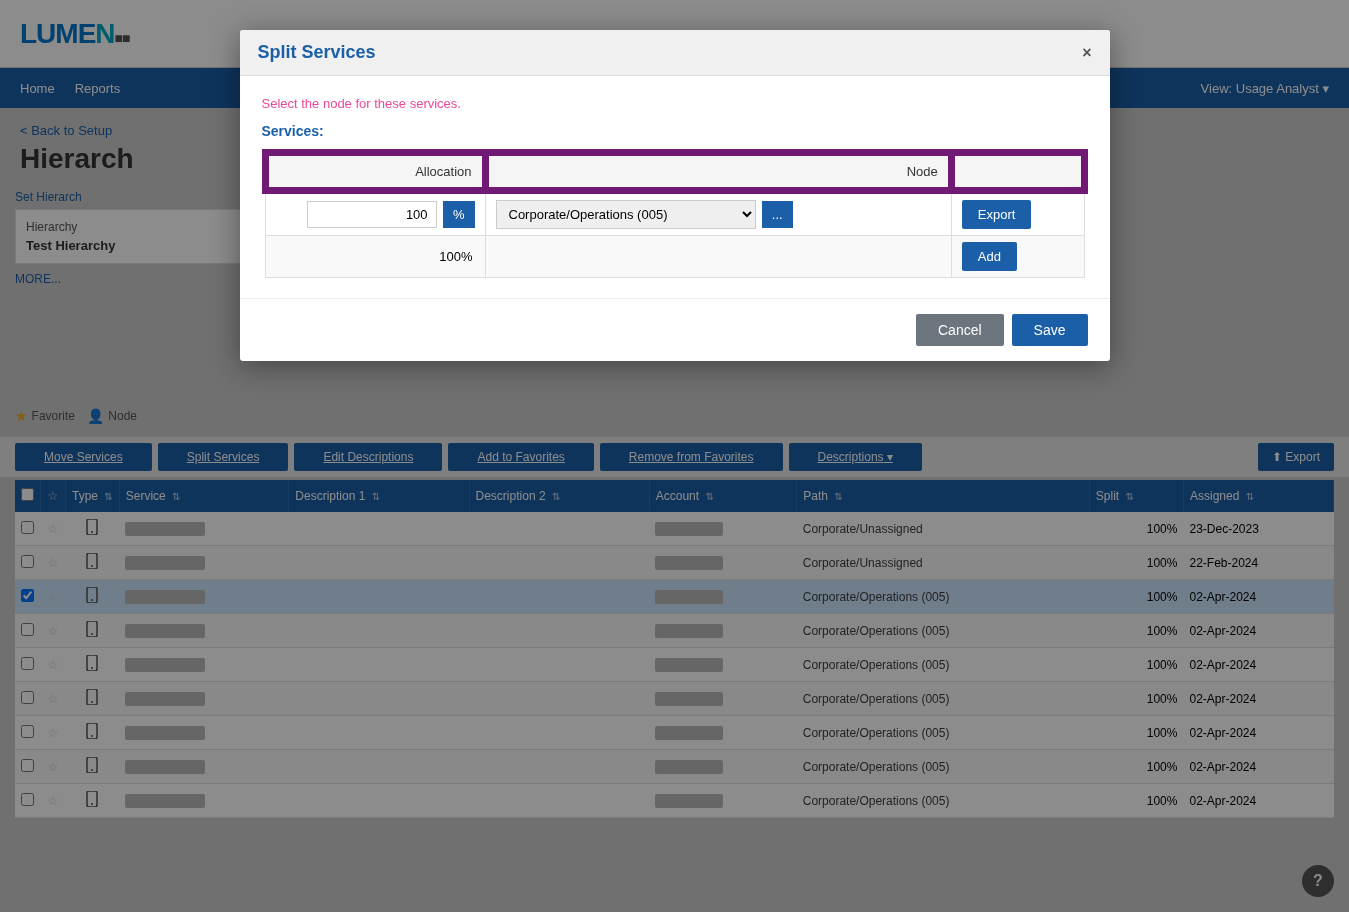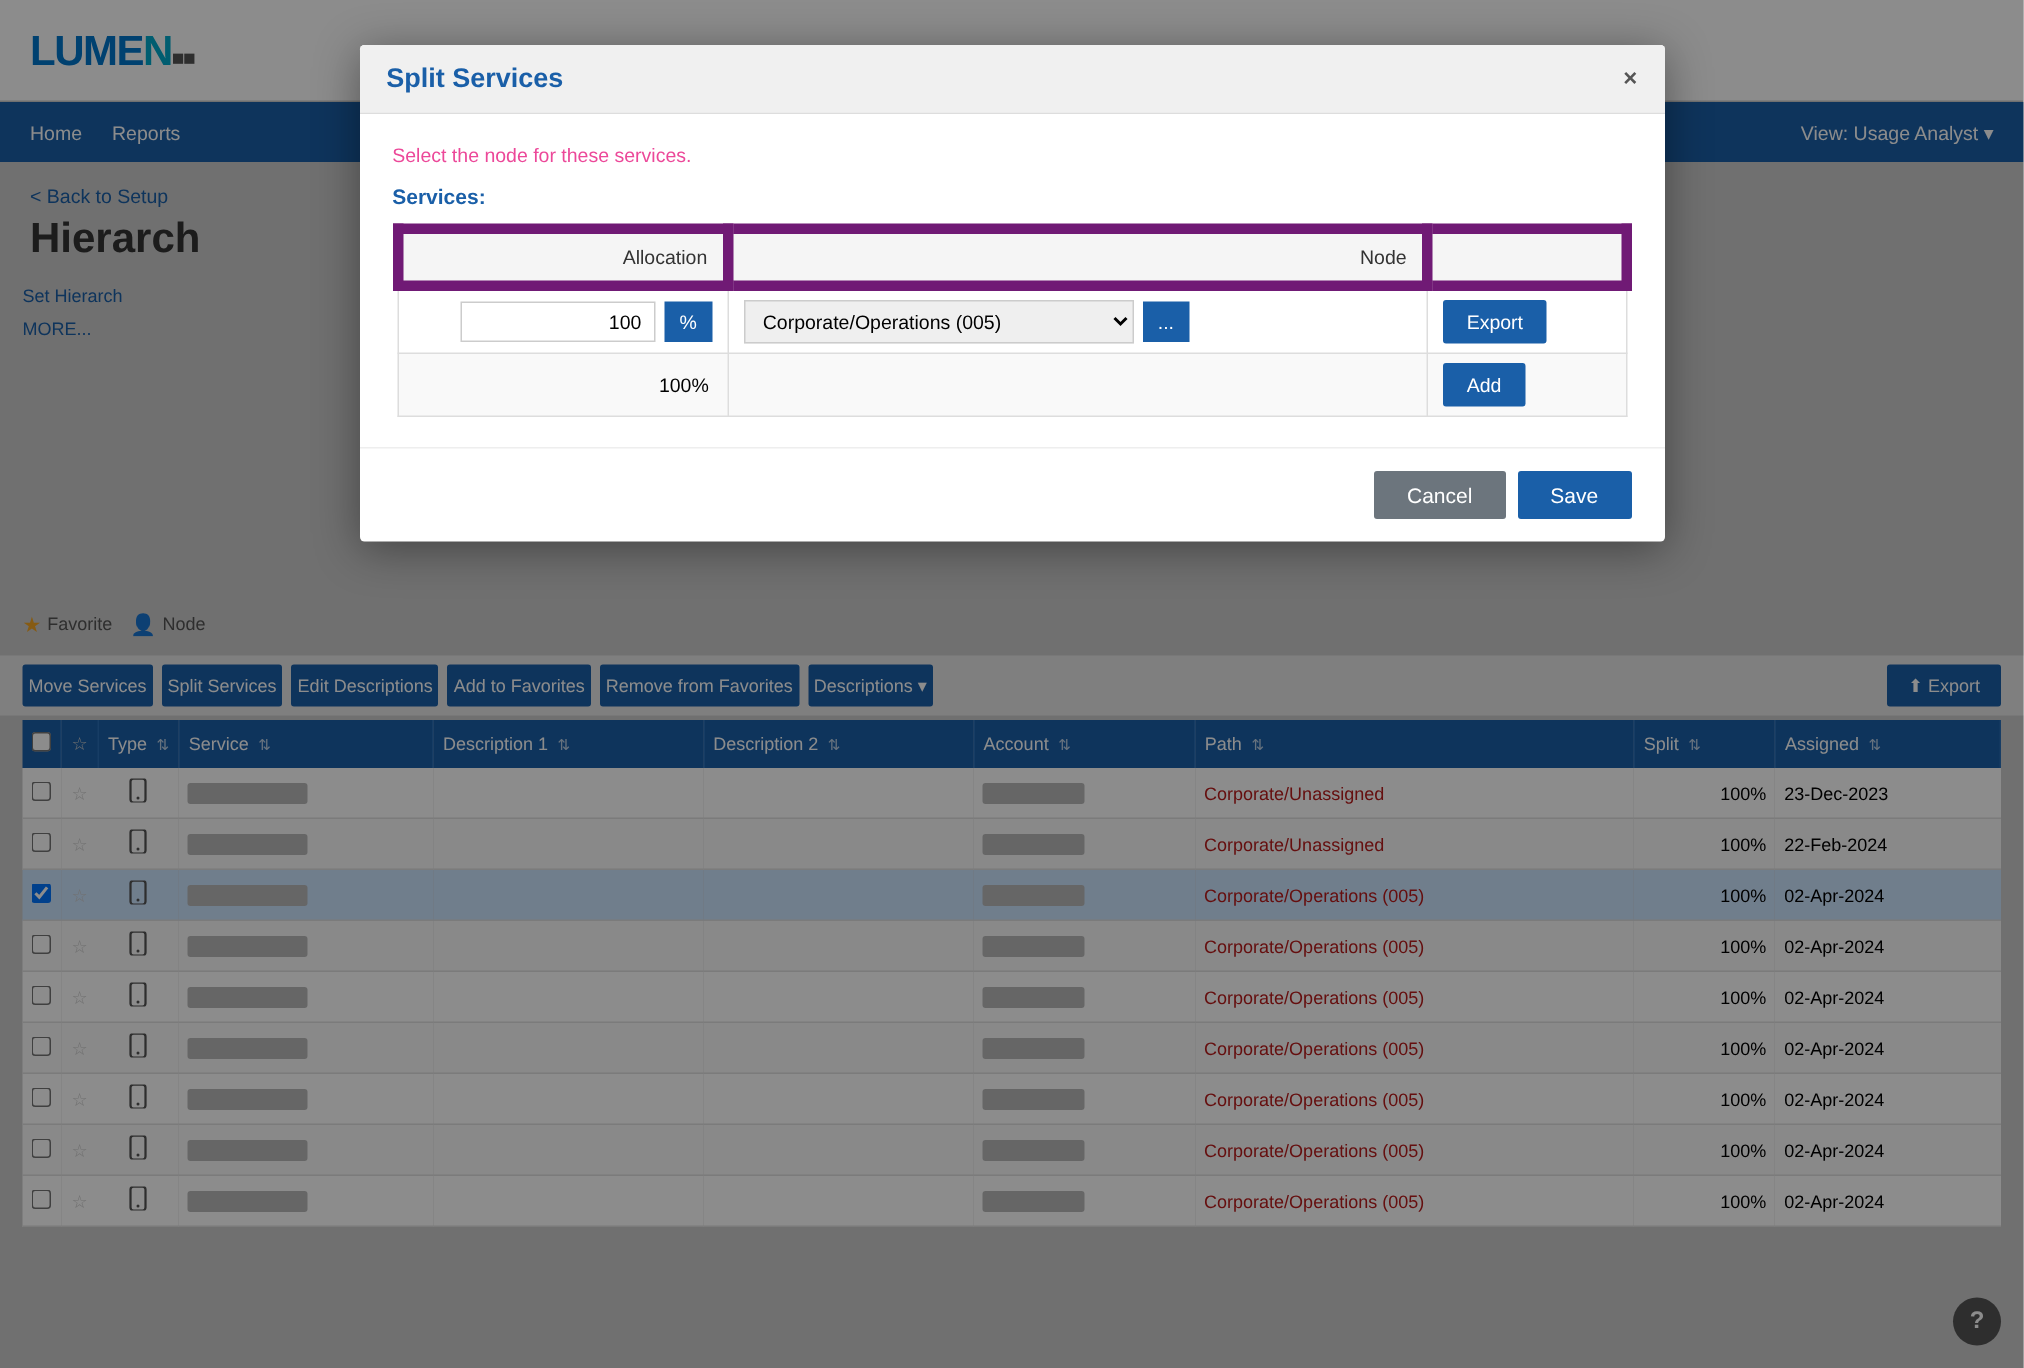--- a/index.html
+++ b/index.html
@@ -15,37 +15,37 @@
     .nav-bar { position: absolute; top: 68px; left: 0; width: 100%; height: 40px; background: #1a5fa8; display: flex; align-items: center; padding: 0 20px; gap: 20px; }
     .nav-bar a { color: white; text-decoration: none; font-size: 13px; }
 
     
     .content-area { position: absolute; top: 108px; left: 0; width: 100%; padding: 15px 20px; }
     .back-link { color: #1a5fa8; text-decoration: none; font-size: 13px; }
     .page-title { font-size: 28px; font-weight: bold; color: #333; margin-top: 5px; }
 
     
     .toolbar { position: absolute; top: 437px; left: 0; width: 100%; background: #e8e8e8; padding: 6px 15px; display: flex; align-items: center; gap: 6px; }
-    .toolbar-btn { background: #1a5fa8; color: white; border: none; padding: 7px 4px; font-size: 12px; cursor: pointer; border-radius: 2px; }
+    .toolbar-btn { background: #1a5fa8; color: white; border: none; padding: 7px 29px; font-size: 12px; cursor: pointer; border-radius: 2px; text-decoration: underline; }
     .export-btn { background: #1a5fa8; color: white; border: none; padding: 7px 14px; font-size: 12px; cursor: pointer; border-radius: 2px; margin-left: auto; }
 
     
     .table-area { position: absolute; top: 480px; left: 0; width: 100%; padding: 0 15px; }
     .show-entries { display: flex; justify-content: flex-end; align-items: center; gap: 5px; margin-bottom: 5px; font-size: 12px; color: #555; }
     .show-entries select { border: 1px solid #ccc; padding: 2px 5px; font-size: 12px; }
     table { width: 100%; border-collapse: collapse; font-size: 12px; }
     th { background: #1a5fa8; color: white; padding: 8px 6px; text-align: left; font-weight: normal; white-space: nowrap; border-right: 1px solid #2a6fb8; }
     td { padding: 7px 6px; border-bottom: 1px solid #e0e0e0; background: white; }
     tr:nth-child(even) td { background: #f9f9f9; }
     tr.selected td { background: #cce5ff; }
     .sort-icon { font-size: 10px; opacity: 0.7; margin-left: 3px; }
     .checkbox-cell { width: 25px; text-align: center; }
     .star-cell { width: 25px; text-align: center; color: #ccc; }
     .icon-cell { width: 25px; text-align: center; color: #555; }
-    .path-col { color: #b91c1c; }
+    .path-col { color: #404040; }
     .split-col { text-align: right; }
 
     
     .overlay { position: absolute; top: 0; left: 0; width: 100%; height: 100%; background: rgba(0,0,0,0.45); z-index: 100; }
 
     
     .modal { position: absolute; top: 30px; left: 50%; transform: translateX(-50%); width: 870px; background: white; border-radius: 3px; box-shadow: 0 5px 30px rgba(0,0,0,0.4); z-index: 200; }
     .modal-header { background: #f0f0f0; padding: 12px 18px; border-bottom: 1px solid #ddd; display: flex; justify-content: space-between; align-items: center; border-radius: 3px 3px 0 0; }
     .modal-title { color: #1a5fa8; font-size: 18px; font-weight: bold; }
     .modal-close { background: none; border: none; font-size: 16px; cursor: pointer; color: #555; font-weight: bold; }
@@ -101,20 +101,24 @@
   <span style="margin-left:auto;color:white;font-size:13px;">View: Usage Analyst ▾</span>
 </div>
 
 <div class="content-area">
   <a href="#" class="back-link">&lt; Back to Setup</a>
   <div class="page-title">Hierarch</div>
 </div>
 
 <div class="hier-section">
   <a href="#" style="color:#1a5fa8;font-size:12px;text-decoration:none;">Set Hierarch</a>
+  <div class="hier-inner" style="margin-top:5px;">
+    <div class="hier-label">Hierarchy</div>
+    <div class="hier-value">Test Hierarchy</div>
+  </div>
   <a href="#" class="more-link">MORE...</a>
 </div>
 
 <div class="badges">
   <div class="badge">
     <span class="star-badge">★</span>
     <span>Favorite</span>
   </div>
   <div class="badge">
     <span style="font-size:14px;">👤</span>

